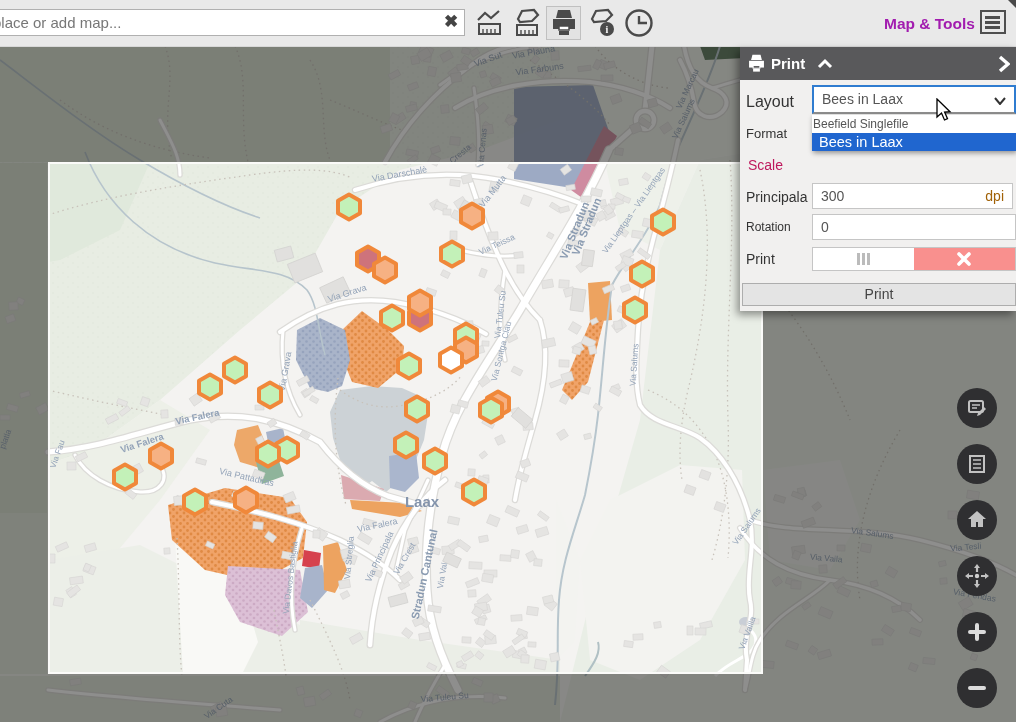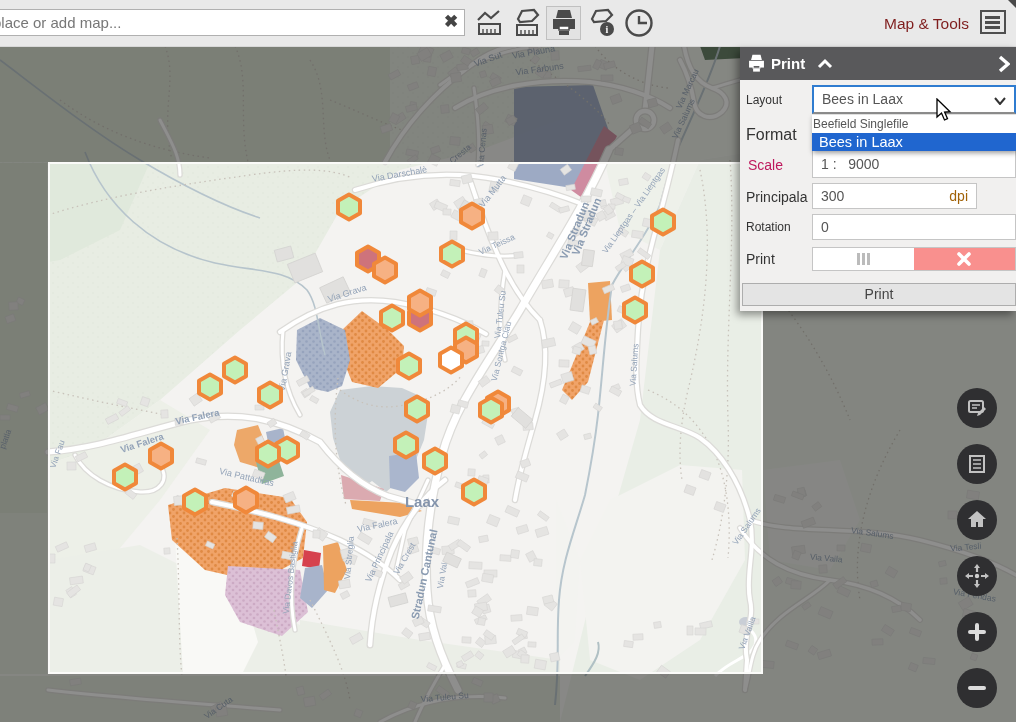--- a/index.html
+++ b/index.html
@@ -614,21 +614,21 @@
     </svg>
   <svg width="34" height="34" viewBox="0 0 34 34" style="position:absolute;left:585px;top:6px">
       <polygon points="7,13 11,5 23,4 27,9 21,15 9,16" fill="none" stroke="#4a4a4a" stroke-width="2.2"></polygon>
       <circle cx="22" cy="23" r="7" fill="#4a4a4a"></circle>
       <text x="22" y="27" font-size="10" font-weight="bold" fill="#fff" text-anchor="middle" font-family="Liberation Serif,serif">i</text>
     </svg>
   <svg width="34" height="34" viewBox="0 0 34 34" style="position:absolute;left:622px;top:6px">
       <circle cx="17" cy="17" r="12.5" fill="none" stroke="#4a4a4a" stroke-width="2.4"></circle>
       <path d="M17,10 v7 h8" fill="none" stroke="#4a4a4a" stroke-width="2.4"></path>
     </svg>
-  <div style="position:absolute;left:884px;top:15px;font-size:15.5px;font-weight:normal;color:#7f1d1d">Map &amp; Tools</div>
+  <div style="position:absolute;left:884px;top:15px;font-size:15.5px;font-weight:bold;color:#a21caf">Map &amp; Tools</div>
   <div style="position:absolute;left:980px;top:10px;width:26px;height:24px;border:2px solid #4f4f4f;box-sizing:border-box">
     <div style="position:absolute;left:3px;top:4px;width:15px;height:2.5px;background:#4f4f4f"></div>
     <div style="position:absolute;left:3px;top:9px;width:15px;height:2.5px;background:#4f4f4f"></div>
     <div style="position:absolute;left:3px;top:14px;width:15px;height:2.5px;background:#4f4f4f"></div>
   </div>
 </div>
 <div style="position:absolute;right:0;top:0;width:0;height:0;border-top:8px solid #4a4a4a;border-left:8px solid transparent"></div>
 
 <div style="position:absolute;left:740px;top:47px;width:276px;height:264px;background:#f1f0ef;box-shadow:-3px 4px 8px rgba(0,0,0,0.4)">
   <div style="position:absolute;left:0;top:0;width:276px;height:33px;background:#59595b">
@@ -639,34 +639,31 @@
         <rect x="12" y="25" width="10" height="4" fill="#fff"></rect>
       </svg>
     <div style="position:absolute;left:31px;top:8px;color:#fff;font-weight:bold;font-size:15px">Print</div>
     <svg width="16" height="12" viewBox="0 0 16 12" style="position:absolute;left:77px;top:11px">
         <path d="M2,9 L8,3 L14,9" fill="none" stroke="#fff" stroke-width="3"></path>
       </svg>
     <svg width="12" height="18" viewBox="0 0 12 18" style="position:absolute;left:258px;top:8px">
         <path d="M2,2 L10,9 L2,16" fill="none" stroke="#fff" stroke-width="3.4"></path>
       </svg>
   </div>
-  <div style="position:absolute;left:6px;top:46px;font-size:12px;color:#333">Layout</div>
+  <div style="position:absolute;left:6px;top:46px;font-size:16px;color:#333">Layout</div>
   <div style="position:absolute;left:72px;top:38px;width:204px;height:29px;background:#fff;border:2px solid #2f7cd0;border-bottom:2px solid #8f8f8f;box-sizing:border-box">
     <div style="position:absolute;left:8px;top:4px;font-size:14px;color:#555">Bees in Laax</div>
     <svg width="12" height="8" viewBox="0 0 12 8" style="position:absolute;right:8px;top:10px">
         <path d="M1,1 L6,7 L11,1" fill="none" stroke="#333" stroke-width="2"></path>
       </svg>
   </div>
-  <div style="position:absolute;left:6px;top:79px;font-size:16px;color:#333">Format</div>
+  <div style="position:absolute;left:6px;top:79px;font-size:13px;color:#333">Format</div>
   <div style="position:absolute;left:8px;top:110px;font-size:14px;color:#be185d">Scale</div>
-  <div style="position:absolute;left:72px;top:103px;width:204px;height:28px;background:#fff;border:1px solid #c5c5c5;box-sizing:border-box">
-    <div style="position:absolute;left:8px;top:5px;font-size:14px;color:#555">1 :&nbsp;&nbsp;&nbsp;9000</div>
-  </div>
   <div style="position:absolute;left:6px;top:142px;font-size:14px;color:#333">Principala</div>
-  <div style="position:absolute;left:72px;top:136px;width:165px;height:26px;background:#fff;border:1px solid #c5c5c5;box-sizing:border-box">
+  <div style="position:absolute;left:72px;top:136px;width:201px;height:26px;background:#fff;border:1px solid #c5c5c5;box-sizing:border-box">
     <div style="position:absolute;left:8px;top:4px;font-size:14px;color:#555">300</div>
     <div style="position:absolute;right:8px;top:4px;font-size:14px;color:#a16207">dpi</div>
   </div>
   <div style="position:absolute;left:6px;top:173px;font-size:12px;color:#333">Rotation</div>
   <div style="position:absolute;left:72px;top:167px;width:204px;height:26px;background:#fff;border:1px solid #c5c5c5;box-sizing:border-box">
     <div style="position:absolute;left:8px;top:4px;font-size:14px;color:#555">0</div>
   </div>
   <div style="position:absolute;left:6px;top:204px;font-size:14px;color:#333">Print</div>
   <div style="position:absolute;left:72px;top:200px;width:204px;height:24px;border:1px solid #c5c5c5;box-sizing:border-box">
     <div style="position:absolute;left:0;top:0;width:101px;height:22px;background:#fff">

